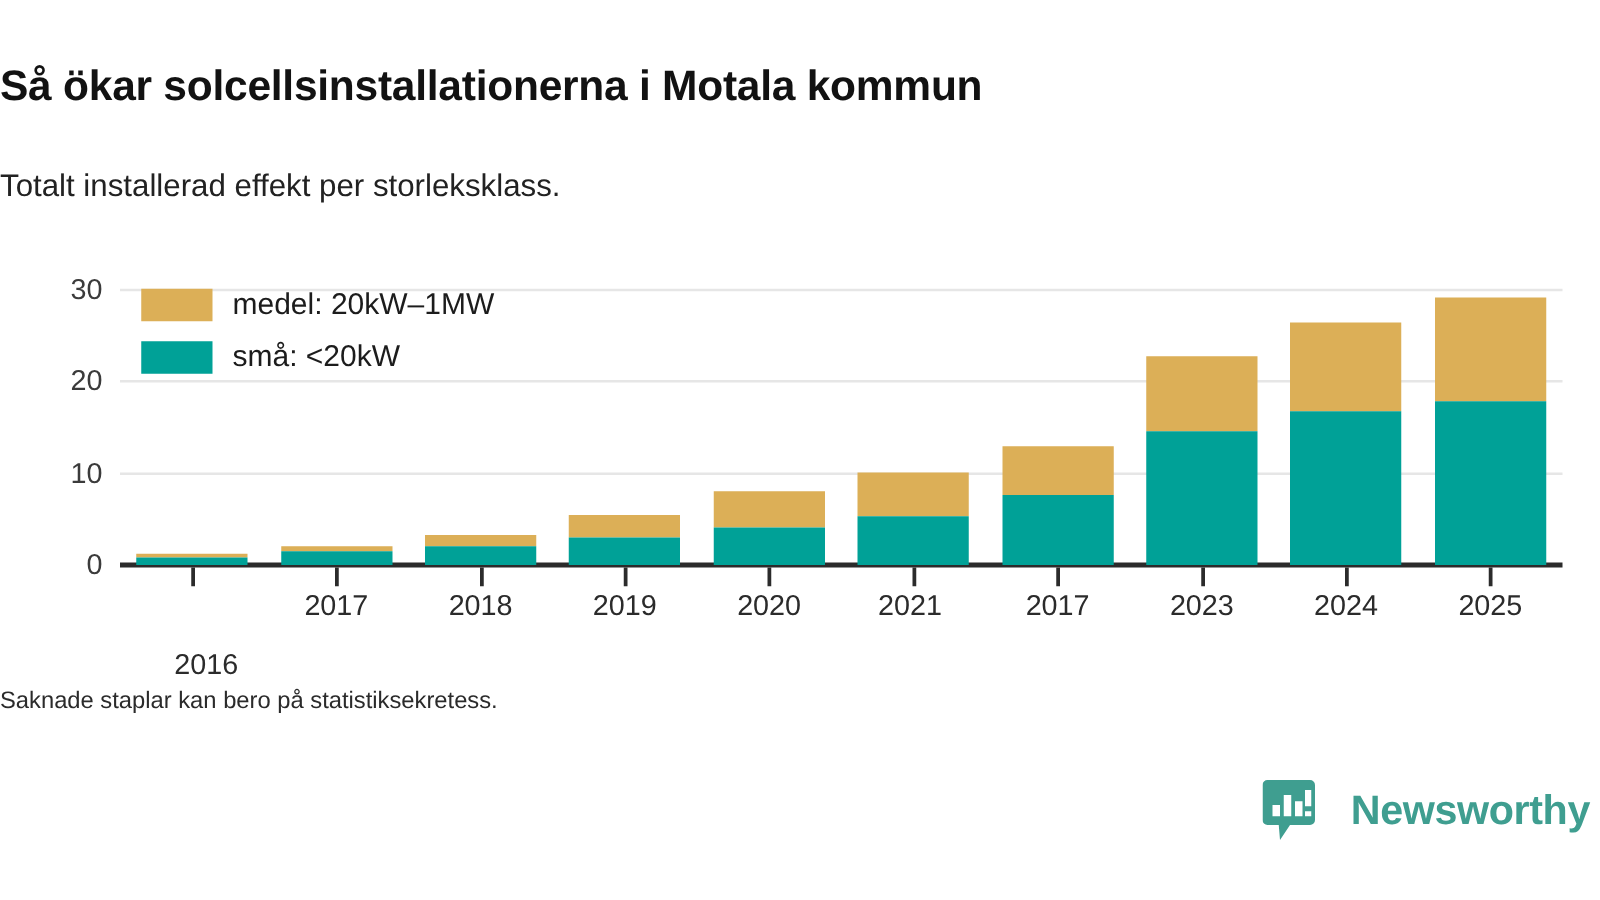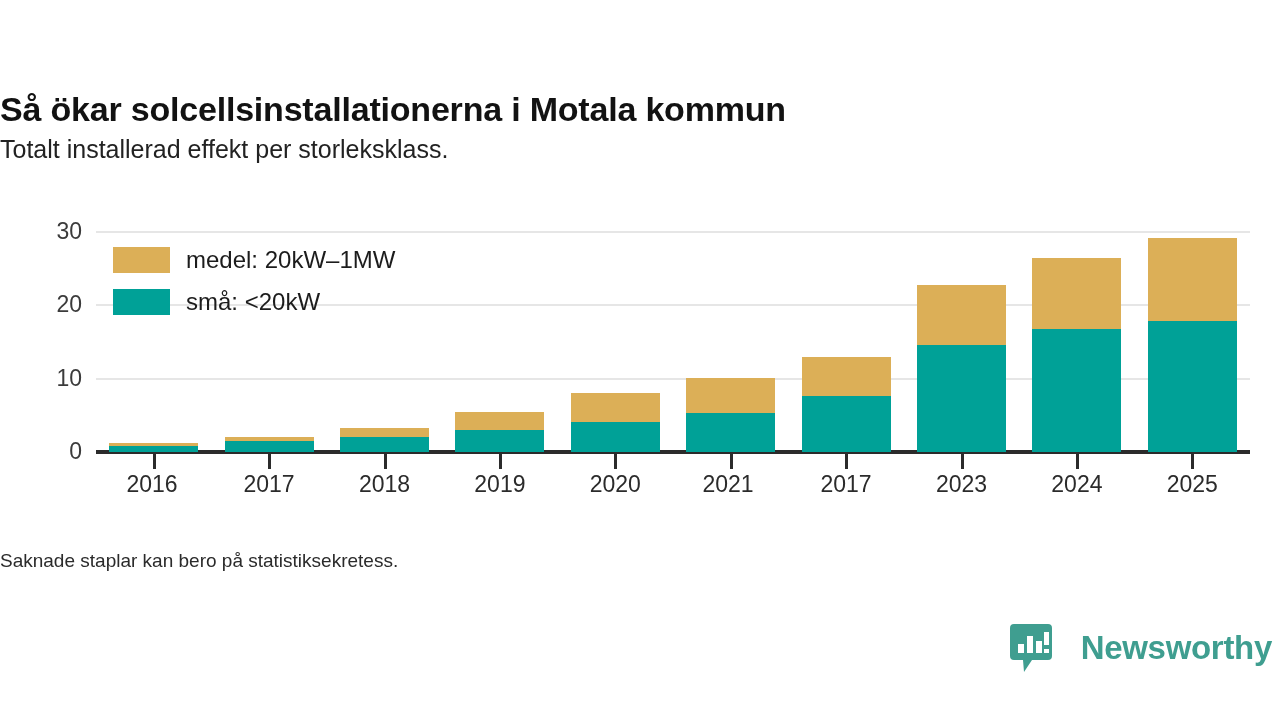--- a/index.html
+++ b/index.html
@@ -19,21 +19,20 @@
   #chart-title {
     position: absolute;
     left: 0px; top: 49px;
     width: 1240px;
     font-size: 34px;
     font-weight: 700;
     letter-spacing: -0.2px;
     color: #121212;
     line-height: 40px;
     white-space: nowrap;
-    margin-top: 40px;
   }
   #chart-subtitle {
     position: absolute;
     left: 0px; top: 133px;
     width: 1240px;
     font-size: 25px;
     font-weight: 400;
     color: #222222;
     line-height: 32px;
     white-space: nowrap;
@@ -106,21 +105,20 @@
     line-height: 28px;
   }
 
   
   #legend {
     position: absolute;
     left: 113px; top: 230px;
     display: flex;
     flex-direction: column;
     gap: 14px;
-    margin-top: 16px;
   }
   .legend-row {
     display: flex;
     align-items: center;
     gap: 16px;
     height: 28px;
   }
   .legend-swatch {
     width: 57px; height: 26px;
     flex: none;
@@ -230,21 +228,21 @@
         <span class="legend-label">medel: 20kW–1MW</span>
       </div>
       <div class="legend-row">
         <span class="legend-swatch" style="background: rgb(0, 161, 151);"></span>
         <span class="legend-label">små: &lt;20kW</span>
       </div>
     </div>
 
   <div id="xaxis">
       <div class="xtick" style="left: 152.7px;"></div>
-      <div class="xtick-label" style="left: 152px;">2016</div>
+      <div class="xtick-label" style="left: 165px; margin-top: 47px;">2016</div>
       <div class="xtick" style="left: 268.1px;"></div>
       <div class="xtick-label" style="left: 269.1px;">2017</div>
       <div class="xtick" style="left: 383.5px;"></div>
       <div class="xtick-label" style="left: 384.5px;">2018</div>
       <div class="xtick" style="left: 498.9px;"></div>
       <div class="xtick-label" style="left: 499.9px;">2019</div>
       <div class="xtick" style="left: 614.3px;"></div>
       <div class="xtick-label" style="left: 615.3px;">2020</div>
       <div class="xtick" style="left: 729.7px;"></div>
       <div class="xtick-label" style="left: 728px;">2021</div>

